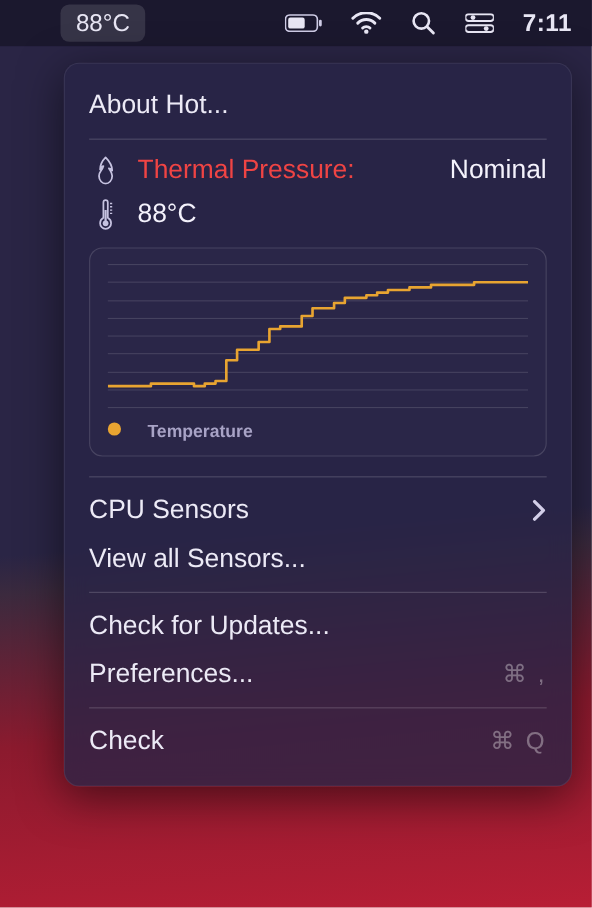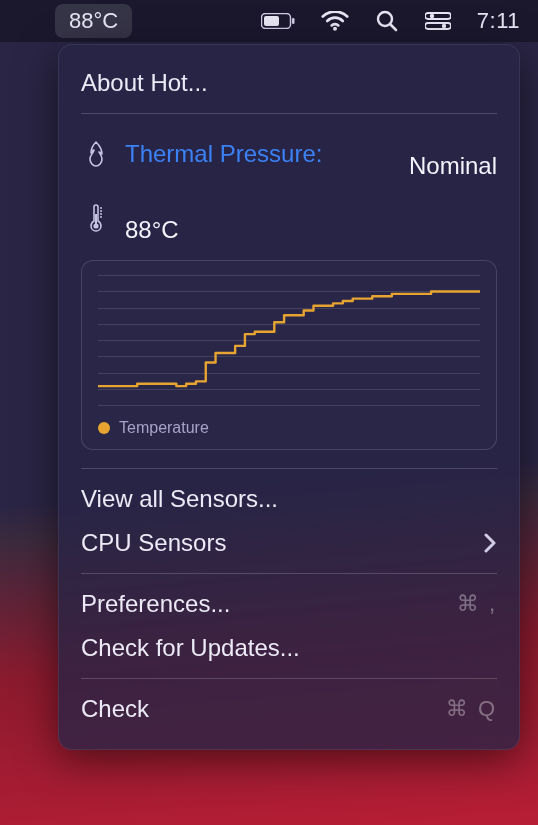--- a/index.html
+++ b/index.html
@@ -36,25 +36,25 @@
       background: rgba(255,255,255,0.12);
       border-radius: 8px;
       padding: 2px 14px;
       margin-left: 55px;
       font-size: 22px;
       font-weight: 500;
       height: 34px;
       display: flex;
       align-items: center;
     }
-    .clock { font-weight: 400; letter-spacing: 0.5px; }
+    .clock { font-weight: 700; letter-spacing: 0.5px; }
     
     .panel {
       position: absolute;
-      top: 44px;
+      top: 57px;
       left: 58px;
       right: 18px;
       border-radius: 14px;
       background: rgba(40, 36, 70, 0.78);
       backdrop-filter: blur(10px);
       border: 1px solid rgba(255,255,255,0.08);
       box-shadow: 0 10px 40px rgba(0,0,0,0.5);
       padding: 16px 22px 18px 22px;
     }
     .menu-item {
@@ -78,22 +78,22 @@
       gap: 14px;
       padding: 6px 0;
       font-size: 24px;
     }
     .info-icon {
       width: 30px;
       display: flex;
       justify-content: center;
       color: #b8b3d6;
     }
-    .info-label { color: #3b82f6; flex: 1; }
-    .info-value { color: #f4f2fc; font-weight: 500; margin-top: 24px; }
+    .info-label { color: #ef4444; flex: 1; }
+    .info-value { color: #f4f2fc; font-weight: 500; }
     
     .chart-card {
       margin-top: 10px;
       border: 1px solid rgba(255,255,255,0.14);
       border-radius: 12px;
       padding: 14px 16px 12px 16px;
       background: rgba(255,255,255,0.01);
     }
     .chart-area {
       position: relative;
@@ -104,24 +104,25 @@
     .gridlines div {
       position: absolute;
       left: 0; right: 0;
       height: 1px;
       background: rgba(255,255,255,0.13);
     }
     .chart-svg { position: absolute; inset: 0; width: 100%; height: 100%; }
     .chart-legend {
       margin-top: 14px;
       display: flex;
-      align-items: center;
-      gap: 9px;
+      align-items: flex-start;
+      gap: 24px;
       font-size: 16px;
       color: #a8a3c6;
+      font-weight: bold;
     }
     .legend-dot {
       width: 12px; height: 12px; border-radius: 50%;
       background: #e8a431;
     }
     .shortcut {
       color: rgba(255,255,255,0.35);
       font-size: 22px;
       letter-spacing: 2px;
       font-weight: 400;
@@ -225,43 +226,43 @@
     </div>
     <div class="chart-legend">
       <div class="legend-dot"></div>
       <span>Temperature</span>
     </div>
   </div>
 
   <div class="divider" style="margin-top:18px"></div>
 
   <div class="menu-item">
-    <span>View all Sensors...</span>
-  </div>
-
-  <div class="menu-item">
     <span>CPU Sensors</span>
     <span class="chevron-right">
       <svg width="14" height="20" viewBox="0 0 14 20">
         <path d="M3 2 L11 10 L3 18" fill="none" stroke="#d2cee8" stroke-width="3" stroke-linecap="round" stroke-linejoin="round"></path>
       </svg>
     </span>
   </div>
 
+  <div class="menu-item">
+    <span>View all Sensors...</span>
+  </div>
+
   <div class="divider"></div>
+
+  <div class="menu-item">
+    <span>Check for Updates...</span>
+  </div>
 
   <div class="menu-item">
     <span>Preferences...</span>
     <span class="shortcut">⌘  ,</span>
   </div>
 
-  <div class="menu-item">
-    <span>Check for Updates...</span>
-  </div>
-
   <div class="divider"></div>
 
   <div class="menu-item">
     <span>Check</span>
     <span class="shortcut">⌘ Q</span>
   </div>
 
 </div>
 
 </body></html>

